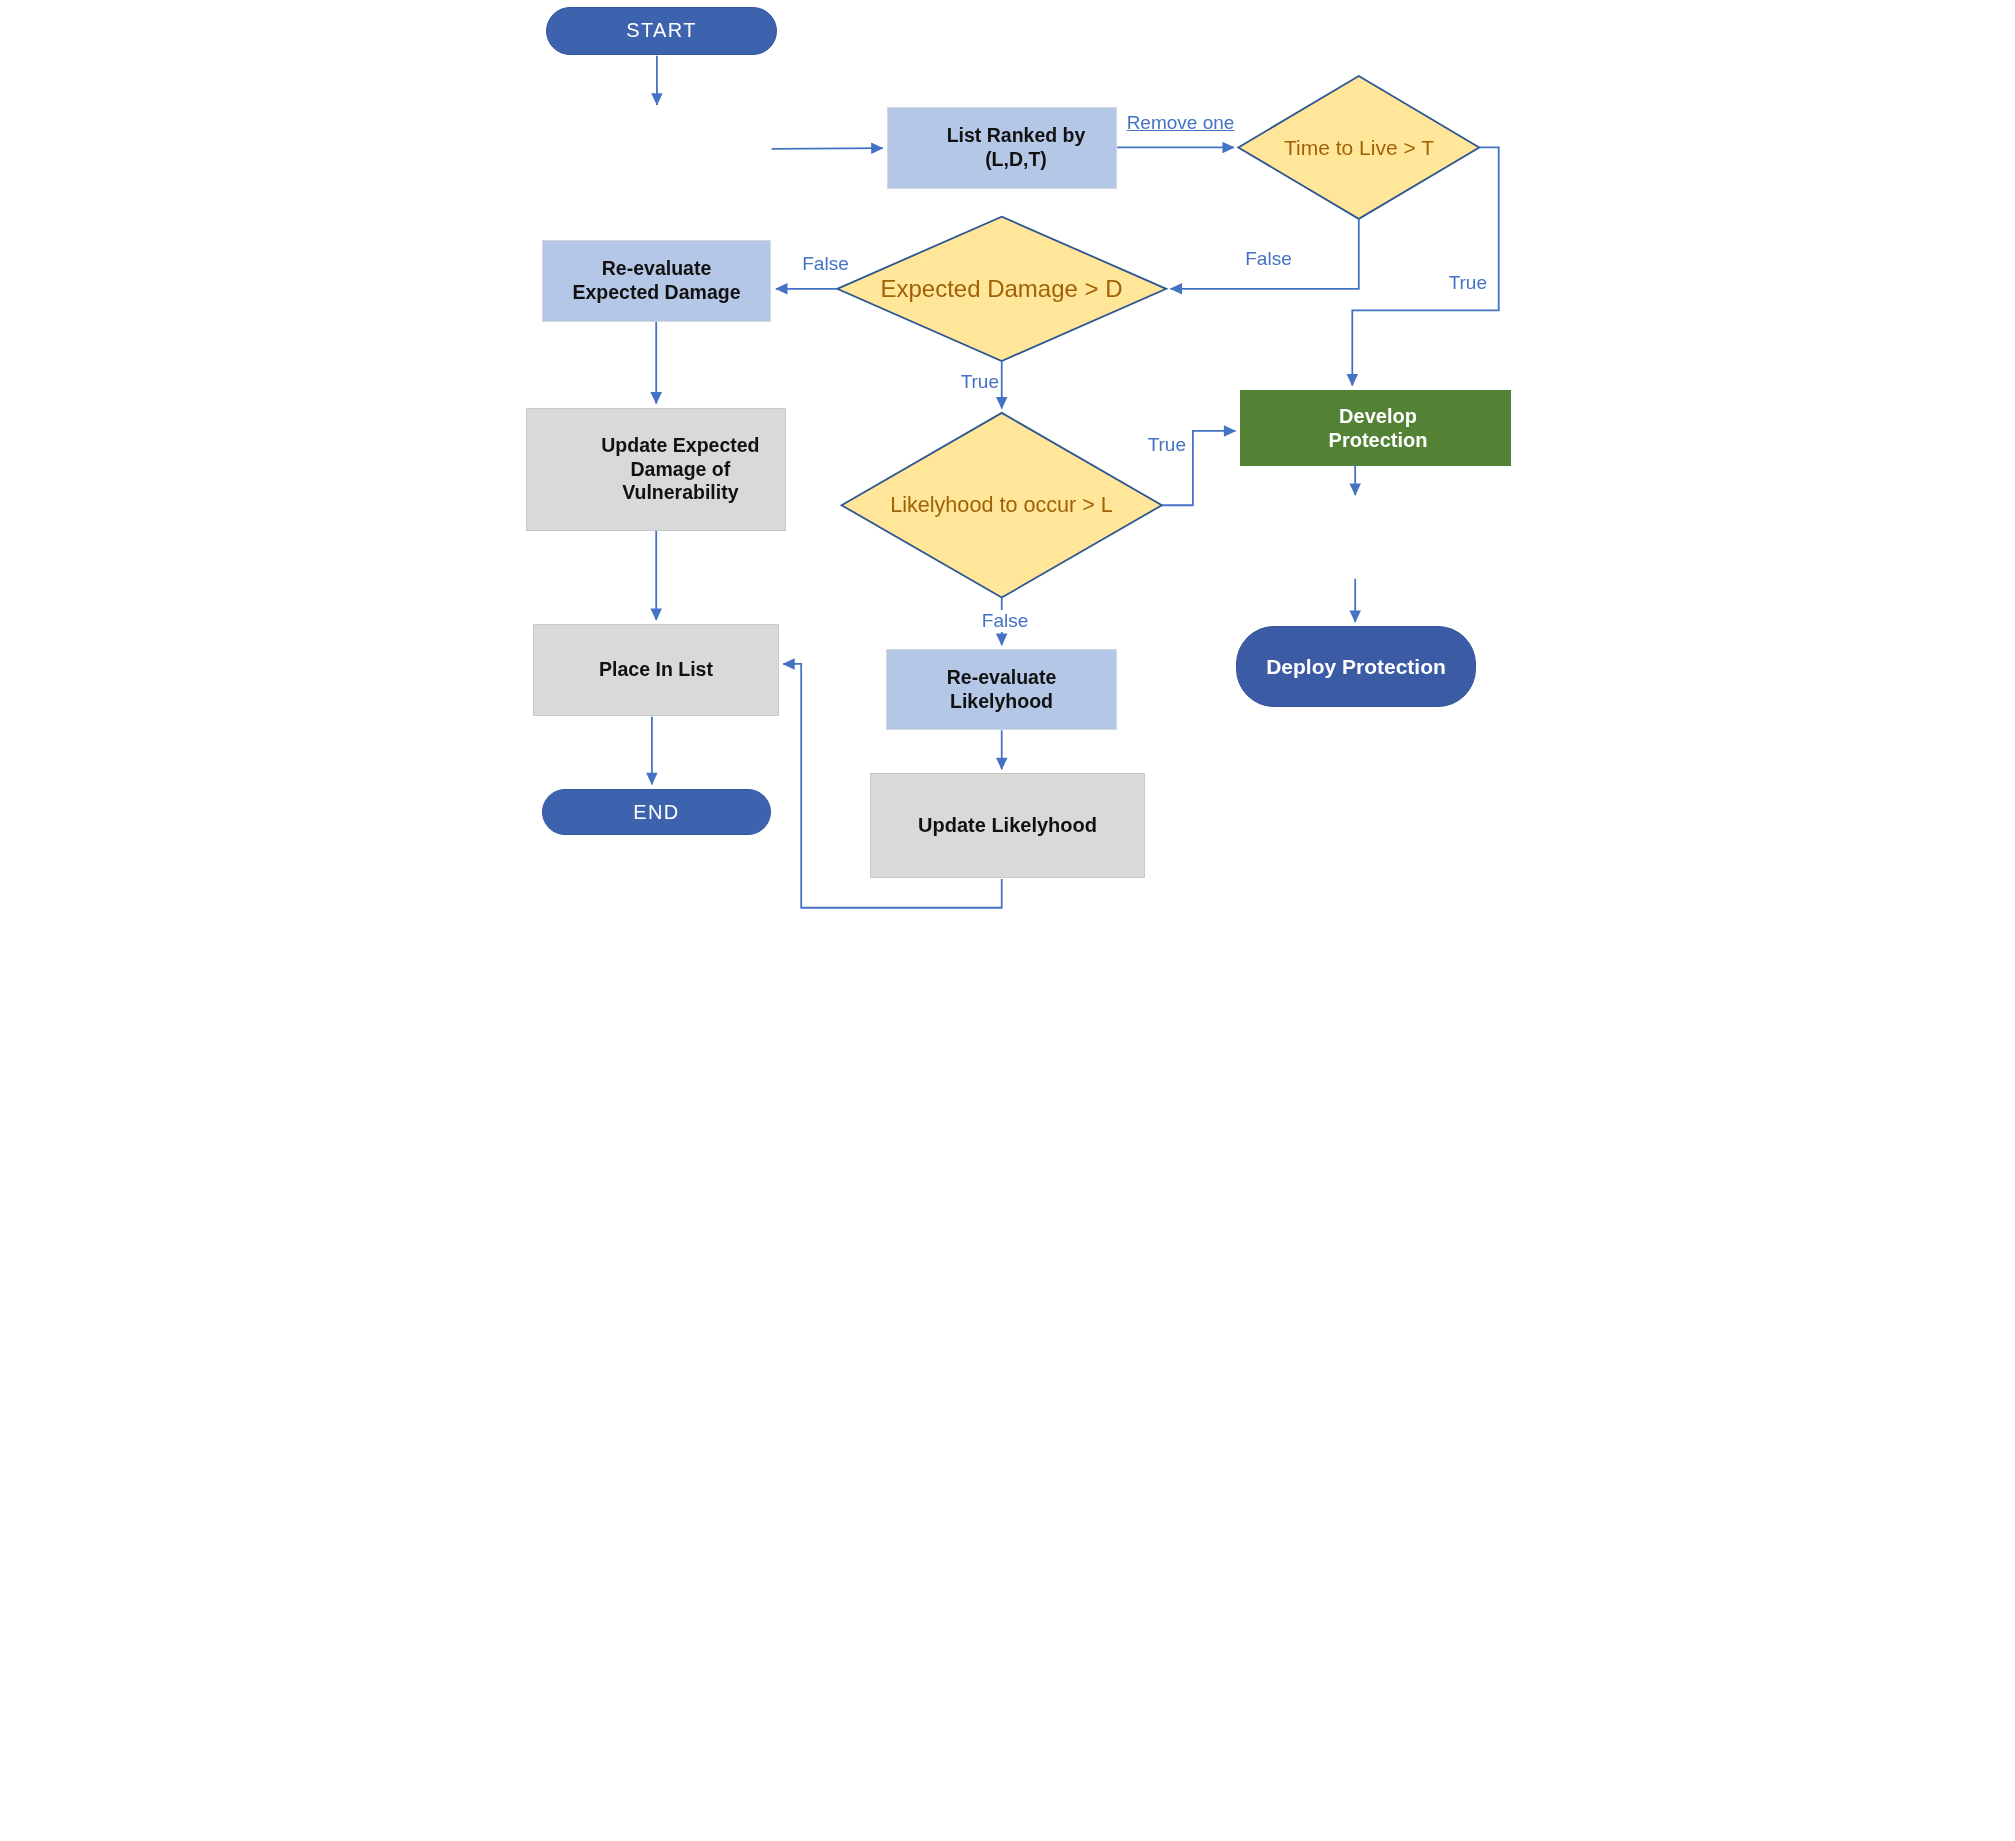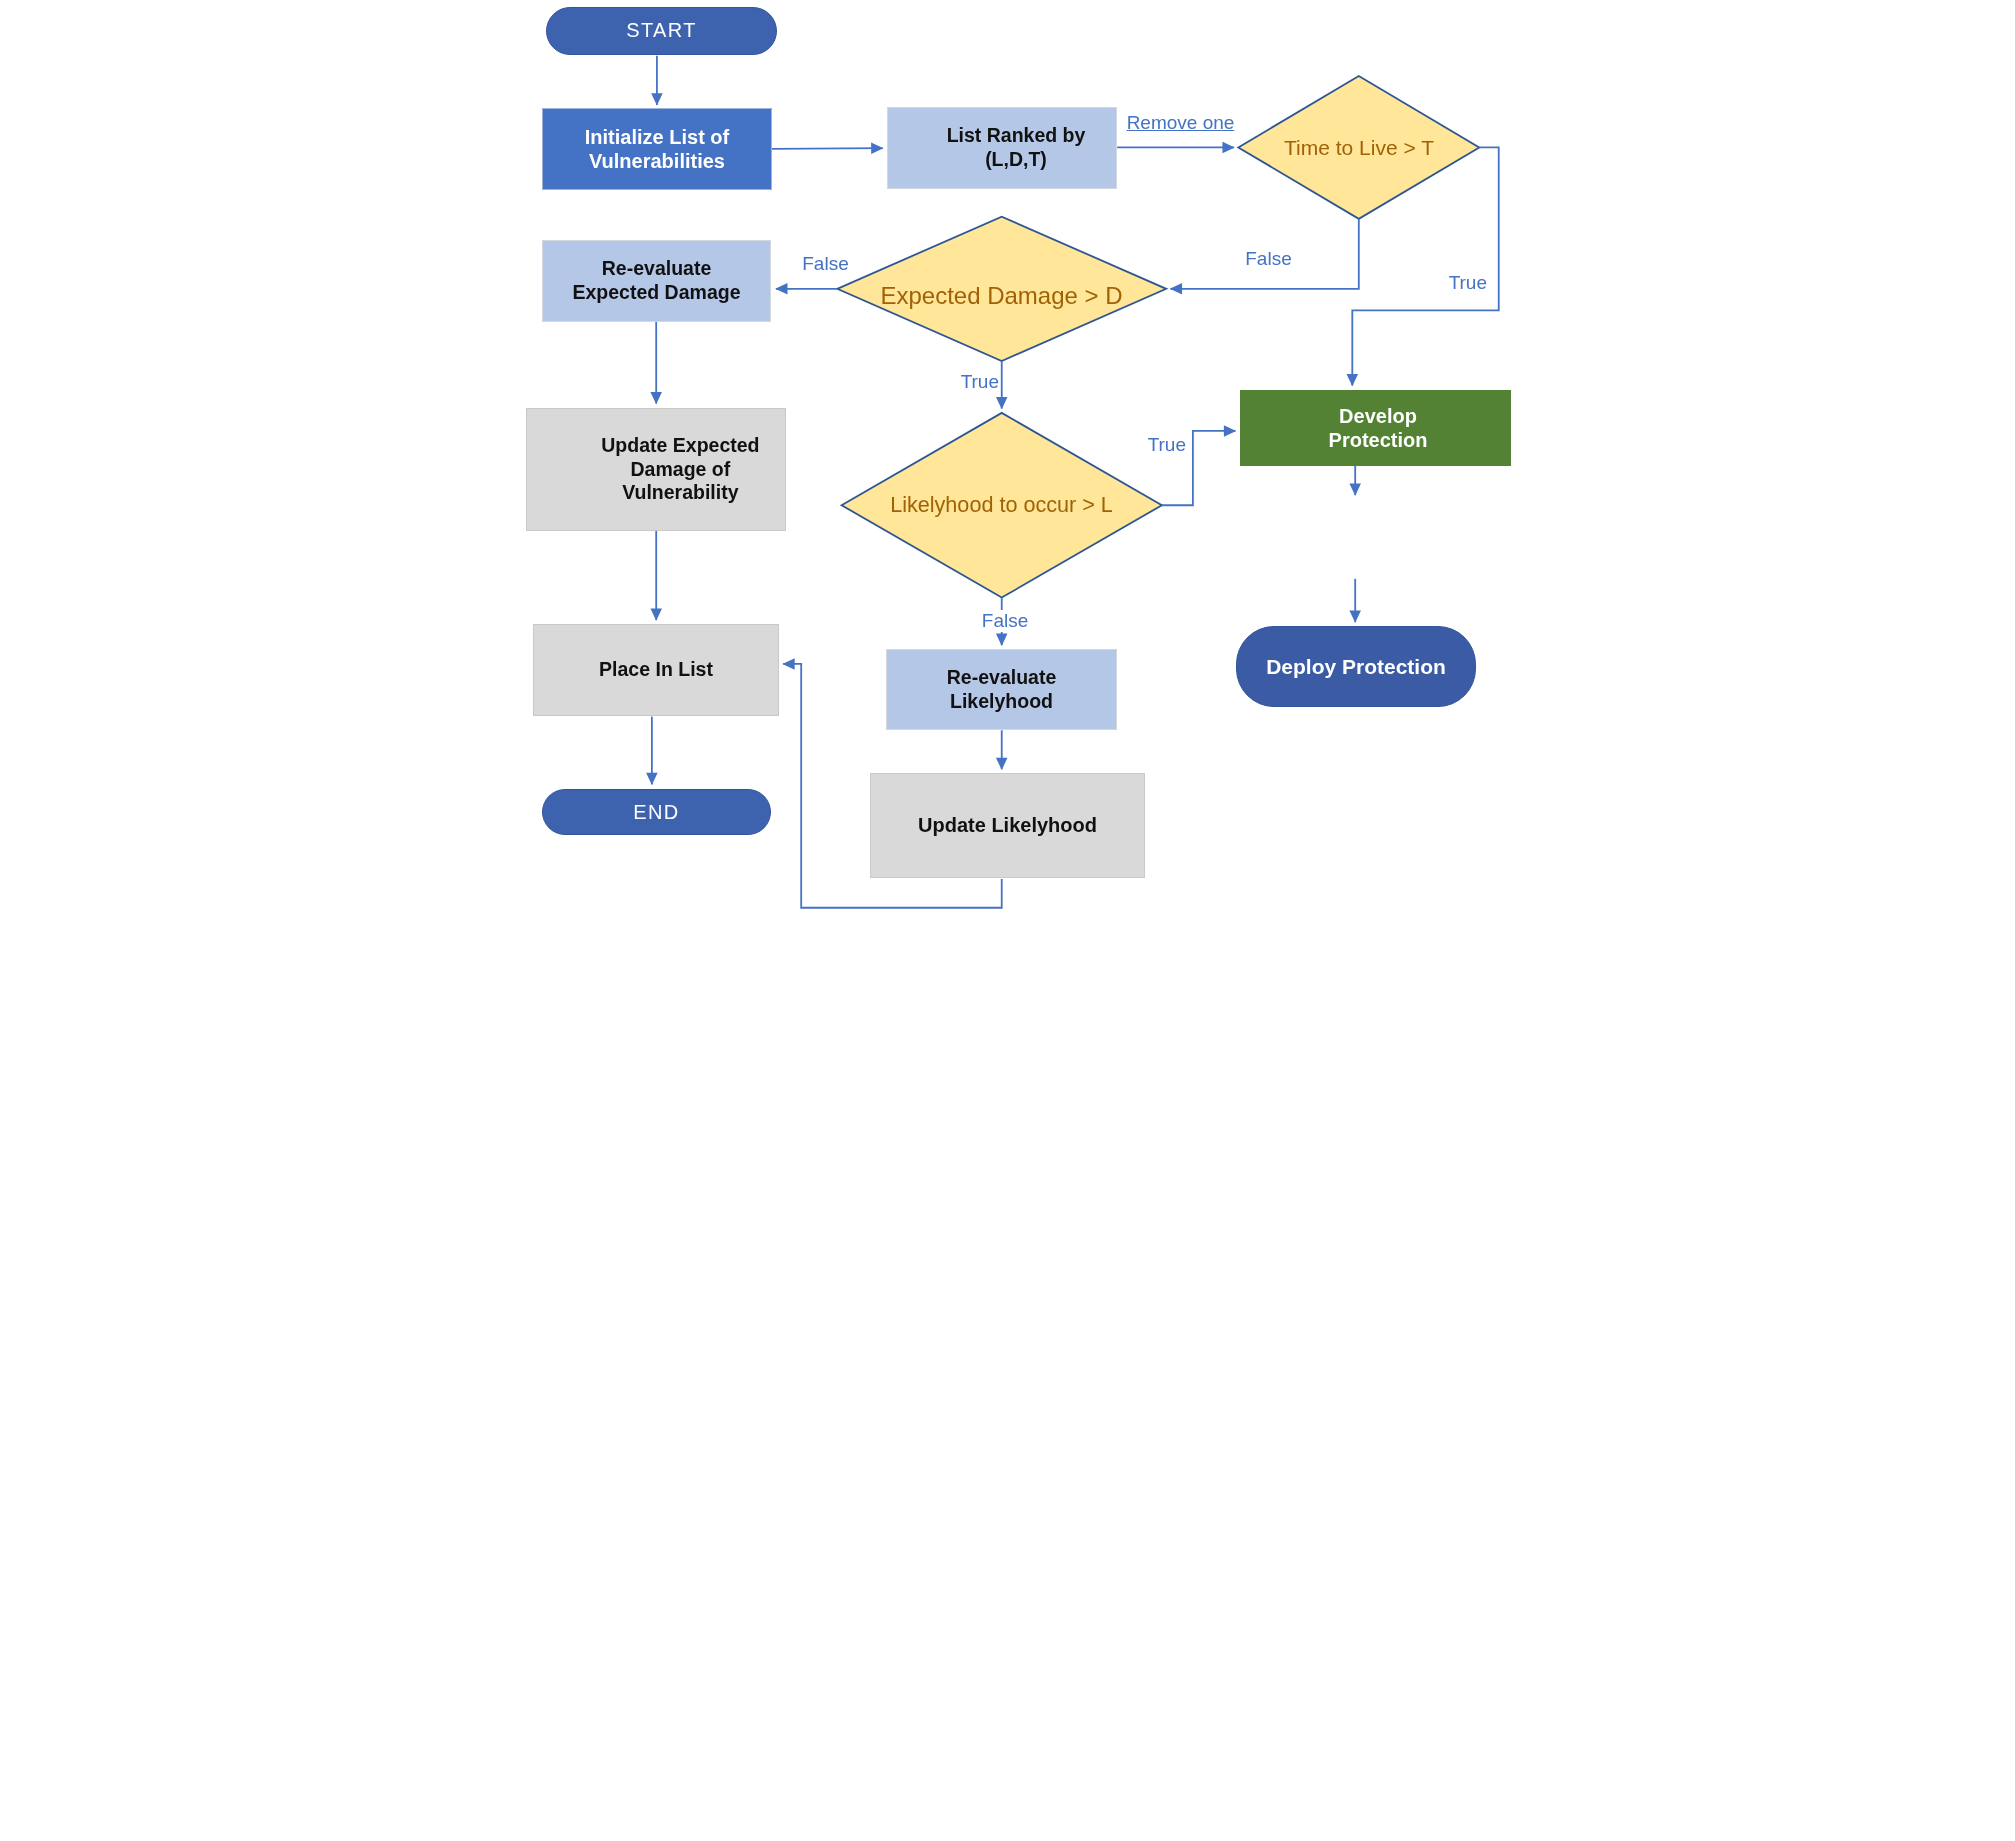--- a/index.html
+++ b/index.html
@@ -70,24 +70,20 @@
       <path d="M205,993 L205,1087" marker-end="url(#arr)"></path>
       <path d="M1180,645 L1180,686" marker-end="url(#arr)"></path>
       <path d="M1180,802 L1180,862" marker-end="url(#arr)"></path>
     </g>
   </svg>
 
   <div class="node pill" style="left:42px; top:6.5px; width:231px; height:48px;">
     <span>START</span>
   </div>
 
-  <div class="node box-blue" style="left:38px; top:108px; width:230px; height:82px;">
-    <span>Initialize List of
-Vulnerabilities</span>
-  </div>
 
   <div class="node box-light" style="left:383px; top:107px; width:230px; height:82px;padding-left:28px;">
     <span>List Ranked by
 (L,D,T)</span>
   </div>
 
   <div class="node box-light" style="left:38px; top:240px; width:229px; height:82px;">
     <span>Re-evaluate
 Expected Damage</span>
   </div>
@@ -122,21 +118,21 @@
 
 
   <div class="node pill-bold" style="left:732px; top:626px; width:240px; height:81px;">
     <span>Deploy Protection</span>
   </div>
 
   <div class="dmd-text" style="left:747px; top:126px; width:216px; height:43px; font-size:21px;">
     <span>Time to Live &gt; T</span>
   </div>
 
-  <div class="dmd-text" style="left:339px; top:267px; width:317px; height:43px; font-size:24px;margin-top:7px;">
+  <div class="dmd-text" style="left:339px; top:267px; width:317px; height:43px; font-size:24px;">
     <span>Expected Damage &gt; D</span>
   </div>
 
   <div class="dmd-text" style="left:339px; top:483px; width:317px; height:43px; font-size:21.6px;">
     <span>Likelyhood to occur &gt; L</span>
   </div>
 
   <div class="edge-label" style="left:610px; top:113px; width:133px;text-decoration:underline;">Remove one</div>
 
   <div class="edge-label al-right" style="left:907px; top:273px; width:76px;">True</div>

